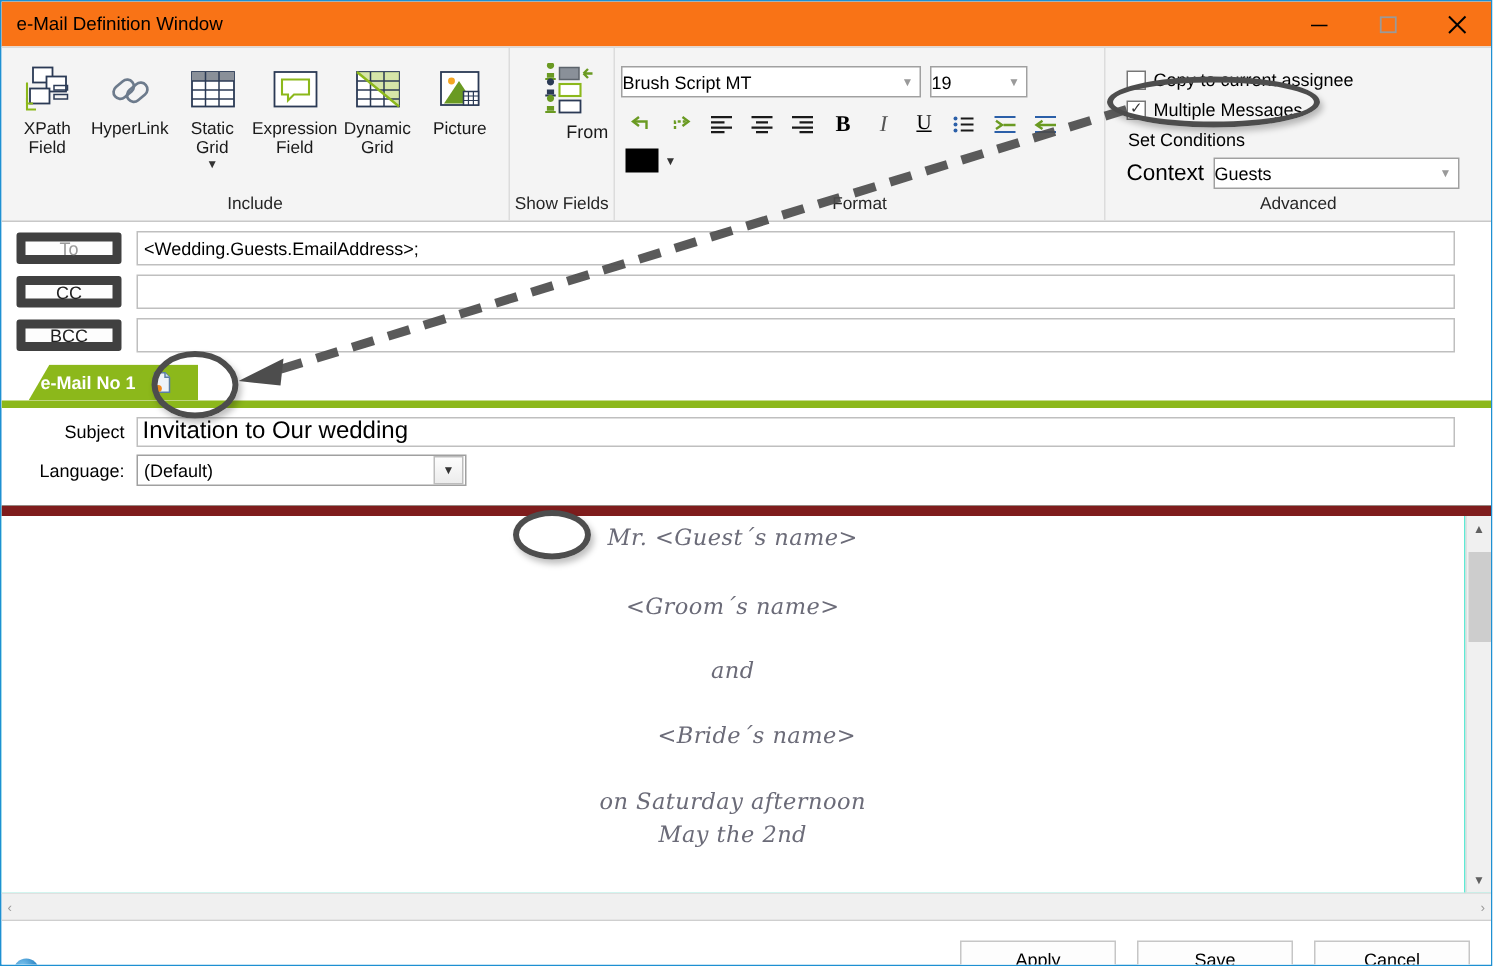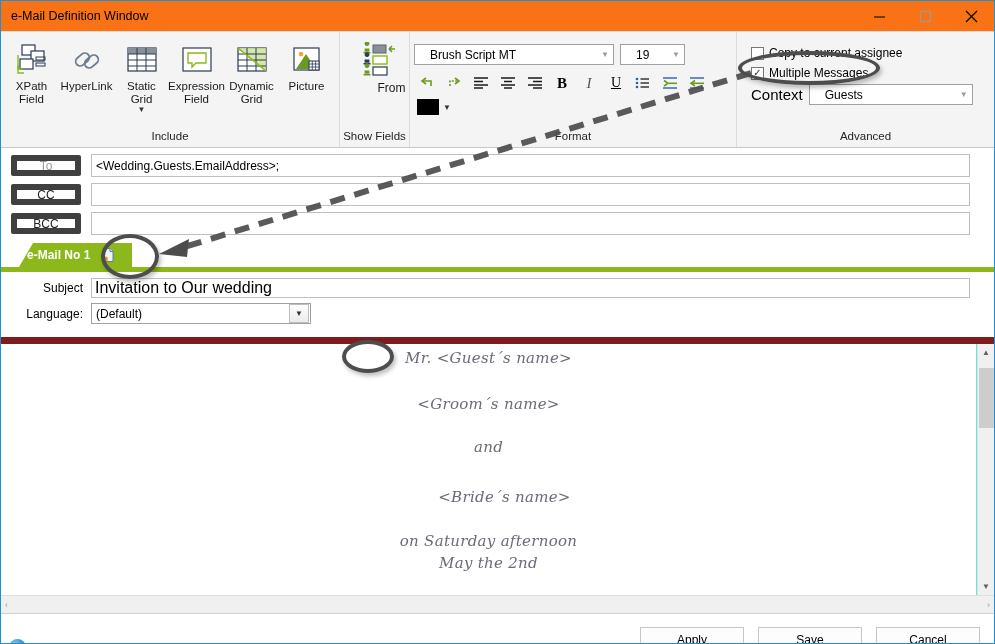--- a/index.html
+++ b/index.html
@@ -139,21 +139,21 @@
     gap: 6px;
   }
   .combo {
     box-sizing: border-box;
     height: 21px;
     border: 1px solid #a0a0a0;
     background: #fff;
     display: flex;
     align-items: center;
     font-size: 12px;
-    padding-left: 15px;
+    padding-left: 0;
     color: #000;
   }
   #font-combo { width: 200px; }
   #size-combo { width: 65px; }
   .combo .cval { flex: 1; overflow: hidden; white-space: nowrap; }
   .combo .carr {
     width: 16px;
     text-align: center;
     color: #9a9a9a;
     font-size: 8px;
@@ -378,21 +378,21 @@
     font-size: 15px;
     color: #6b6b78;
     line-height: 20px;
     letter-spacing: 0.3px;
     white-space: nowrap;
   }
   #line-greet { margin-top: 4px; }
   #line-invited { margin-top: 0px; }
   #line-groom { margin-top: 26px; }
   #line-and { margin-top: 23px; }
-  #line-bride { margin-top: 30px; padding-left: 32px; }
+  #line-bride { margin-top: 23px; padding-left: 32px; }
   #line-day { margin-top: 24px; }
   #line-date { margin-top: 2px; }
 
   
   #vscroll {
     position: absolute;
     right: 0; top: 0;
     width: 17px;
     height: 100%;
     background: #f0f0f0;
@@ -761,20 +761,21 @@
       <div class="rgroup-body">
         <div id="adv-inner">
           <div class="chk-row">
             <span class="chkbox"></span>
             <span class="lbl">Copy to current assignee</span>
           </div>
           <div class="chk-row">
             <span class="chkbox">✓</span>
             <span class="lbl">Multiple Messages</span>
           </div>
+          <div id="setcond-label">Set Conditions</div>
           <div id="context-row">
             <span id="context-label">Context</span>
             <span class="combo" id="context-combo">
               <span class="cval">Guests</span>
               <span class="carr">▼</span>
             </span>
           </div>
         </div>
       </div>
       <div class="rgroup-label">Advanced</div>

